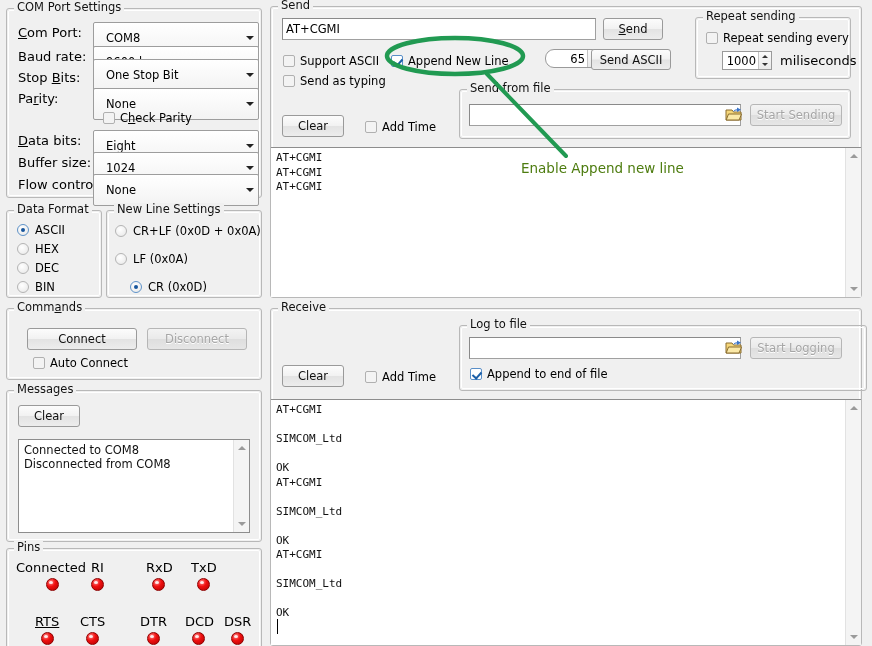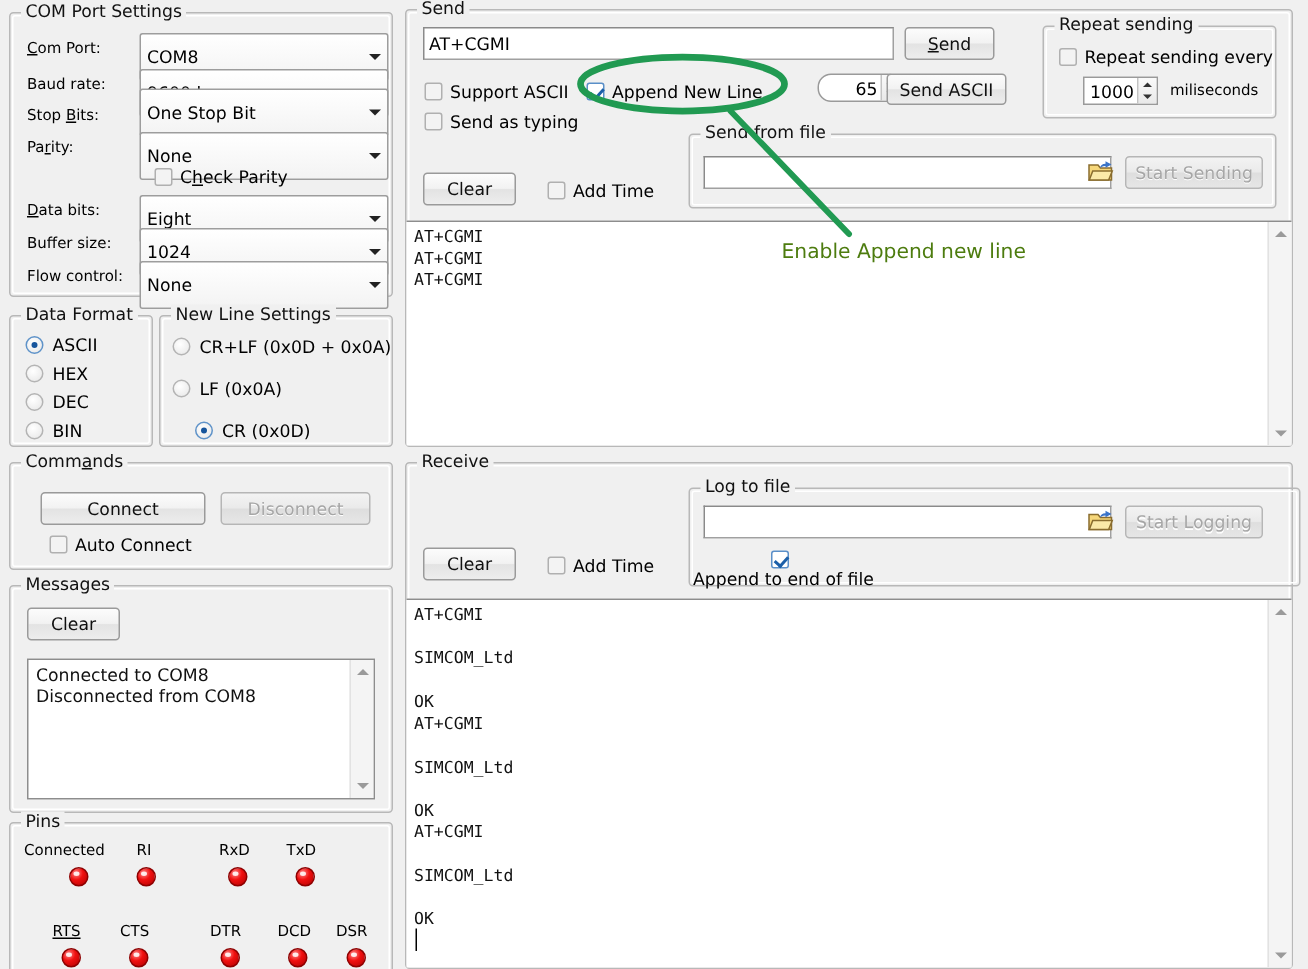--- a/index.html
+++ b/index.html
@@ -21,28 +21,28 @@
     border: 1px solid #ffffff; border-radius: 2px; pointer-events: none;
   }
   .gb > .gb-title {
     position: absolute; top: -8px; left: 7px; padding: 0 3px;
     background: #f0f0f0; font-size: 11.5px; line-height: 12px; color: #111; z-index: 3;
     white-space: nowrap;
   }
   .gb > .inner { position: relative; z-index: 2; width: 100%; height: 100%; }
 
   
-  .lbl { position: absolute; font-size: 10px; line-height: 14px; color: #000; white-space: nowrap; }
+  .lbl { position: absolute; font-size: 13px; line-height: 14px; color: #000; white-space: nowrap; }
   .lbl u { text-decoration: underline; }
 
   
   .combo {
     position: absolute; height: 32px; background: #fdfdfd;
     border: 1px solid #9d9d9d; border-radius: 2px;
-    display: flex; align-items: center; padding-left: 4px;
+    display: flex; align-items: center; padding-left: 12px;
     font-size: 11.5px; color: #000; overflow: hidden;
     background-image: linear-gradient(#ffffff, #f3f3f3);
   }
   .combo .cv { flex: 1; white-space: nowrap; overflow: hidden; }
   .combo .carrow {
     width: 17px; height: 100%; display: flex; align-items: center; justify-content: center;
   }
   .combo .carrow i {
     display: block; width: 0; height: 0;
     border-left: 4px solid transparent; border-right: 4px solid transparent;
@@ -442,21 +442,21 @@
             <span></span>
           </div>
           <span class="folder" style="left:265px; top:13px;">
             <svg width="19" height="17" viewBox="0 0 19 17">
               <path d="M1 4h6l1.6 2H16v8H1z" fill="#f6d77a" stroke="#8a6d2f" stroke-width="1"></path>
               <path d="M3.5 8h13l-2.4 6H1.2z" fill="#fbe9a8" stroke="#8a6d2f" stroke-width="1"></path>
               <path d="M12 1.5l4 2.2-4 2.2V4.6c-2 0-3 .6-3.6 1.6.2-2 1.4-3 3.6-3z" fill="#3b74c8"></path>
             </svg>
           </span>
           <div class="btn disabled" style="left:290px; top:11px; width:92px; height:22px;">Start Logging</div>
-          <div class="cb on" style="left:2px; top:41px;flex-direction:column;">
+          <div class="cb on" style="left:10px; top:41px;">
             <span class="box"></span>
             <span class="ctxt">Append to end of file</span>
           </div>
         </div>
       </div>
 
       <div class="logbox" style="left:0px; top:90px; width:590px; height:246px; border-left:0; border-right:0; border-bottom:0;">
         <div class="logtext">AT+CGMI
 
 SIMCOM_Ltd

